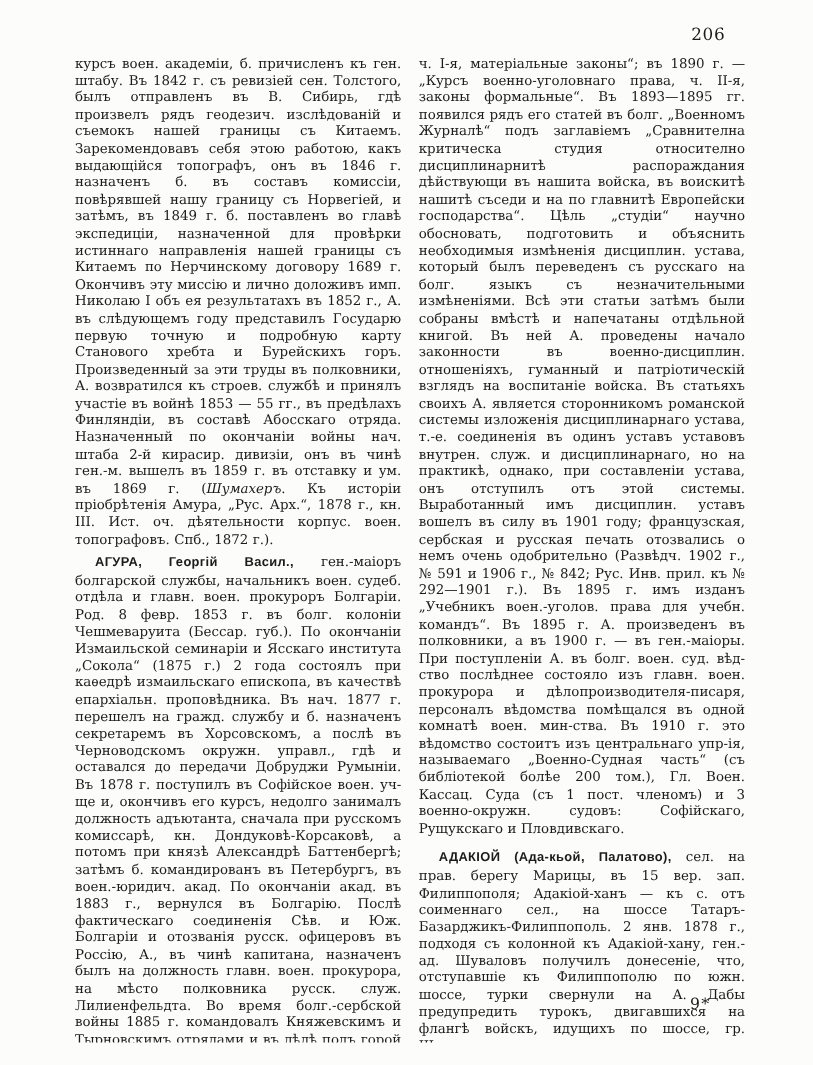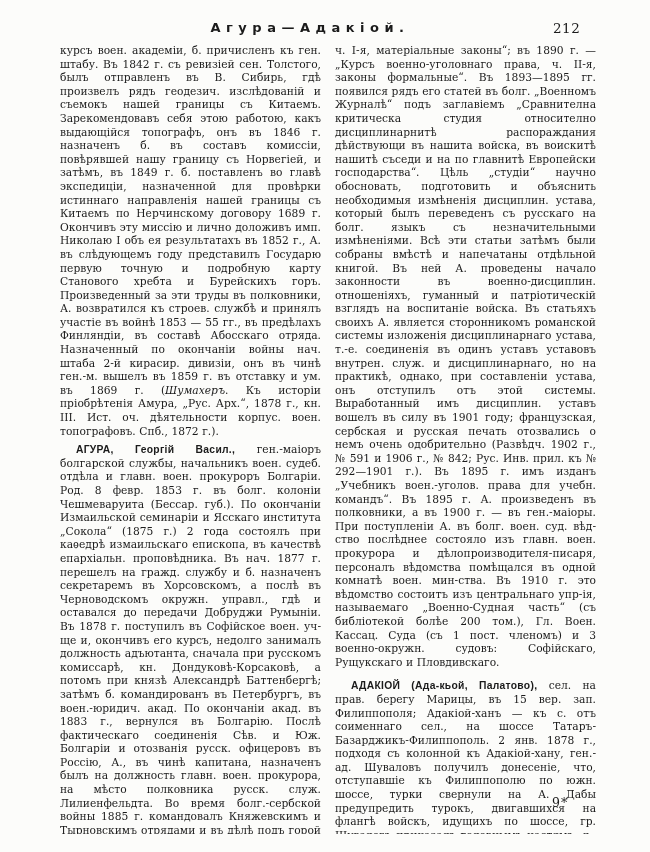--- a/index.html
+++ b/index.html
@@ -60,23 +60,22 @@
     top: 795px; left: 552px;
     font-size: 12.5px;
     letter-spacing: 1px;
   }
 </style>
 </head>
 <body>
 
 <div class="page">
 
-  <div class="running-title">Агура—Адакіой.</div>
 
-  <div class="page-number">212</div>
+  <div class="page-number">206</div>
 
   <div class="columns">
 
     <div class="col">
       <p class="cont"><span>курсъ воен. академіи, б. причисленъ къ ген. штабу. Въ 1842 г. съ ревизіей сен. Толстого, былъ отправленъ въ В. Сибирь, гдѣ произвелъ рядъ геодезич. изслѣдованій и съемокъ нашей границы съ Китаемъ. Зарекомендовавъ себя этою работою, какъ выдающійся топографъ, онъ въ 1846 г. назначенъ б. въ составъ комиссіи, повѣрявшей нашу границу съ Норвегіей, и затѣмъ, въ 1849 г. б. поставленъ во главѣ экспедиціи, назначенной для провѣрки истиннаго направленія нашей границы съ Китаемъ по Нерчинскому договору 1689 г. Окончивъ эту миссію и лично доложивъ имп. Николаю I объ ея результатахъ въ 1852 г., А. въ слѣдующемъ году представилъ Государю первую точную и подробную карту Станового хребта и Бурейскихъ горъ. Произведенный за эти труды въ полковники, А. возвратился къ строев. службѣ и принялъ участіе въ войнѣ 1853 — 55 гг., въ предѣлахъ Финляндіи, въ составѣ Абосскаго отряда. Назначенный по окончаніи войны нач. штаба 2-й кирасир. дивизіи, онъ въ чинѣ ген.-м. вышелъ въ 1859 г. въ отставку и ум. въ 1869 г. (</span><i>Шумахеръ</i><span>. Къ исторіи пріобрѣтенія Амура, „Рус. Арх.“, 1878 г., кн. III. Ист. оч. дѣятельности корпус. воен. топографовъ. Спб., 1872 г.).</span></p>
       <p class="entry entry-left"><b class="lead">АГУРА, Георгій Васил.,</b> <span>ген.-маіоръ болгарской службы, начальникъ воен. судеб. отдѣла и главн. воен. прокуроръ Болгаріи. Род. 8 февр. 1853 г. въ болг. колоніи Чешмеваруита (Бессар. губ.). По окончаніи Измаильской семинаріи и Ясскаго института „Сокола“ (1875 г.) 2 года состоялъ при каѳедрѣ измаильскаго епископа, въ качествѣ епархіальн. проповѣдника. Въ нач. 1877 г. перешелъ на гражд. службу и б. назначенъ секретаремъ въ Хорсовскомъ, а послѣ въ Черноводскомъ окружн. управл., гдѣ и оставался до передачи Добруджи Румыніи. Въ 1878 г. поступилъ въ Софійское воен. уч-ще и, окончивъ его курсъ, недолго занималъ должность адъютанта, сначала при русскомъ комиссарѣ, кн. Дондуковѣ-Корсаковѣ, а потомъ при князѣ Александрѣ Баттенбергѣ; затѣмъ б. командированъ въ Петербургъ, въ воен.-юридич. акад. По окончаніи акад. въ 1883 г., вернулся въ Болгарію. Послѣ фактическаго соединенія Сѣв. и Юж. Болгаріи и отозванія русск. офицеровъ въ Россію, А., въ чинѣ капитана, назначенъ былъ на должность главн. воен. прокурора, на мѣсто полковника русск. служ. Лилиенфельдта. Во время болг.-сербской войны 1885 г. командовалъ Княжевскимъ и Тырновскимъ отрядами и въ дѣлѣ подъ горой Руй б. раненъ въ ногу. По окончаніи войны А. возвратился къ должности главн. воен. прокурора. Въ 1887 г. имъ составленъ проектъ „Военно-уголовн. закона“, представляющій переводъ нашего воинск. уст. о наказ. съ измѣненіями и дополненіями, примѣнительно къ требованіямъ болгарской арміи, а въ 1889 г. — проектъ „Военно-судебн. закона“, переводъ съ такими же измѣненіями русскаго воен.-судеб. устава. Оба проекта, принятые народнымъ собраніемъ, составляютъ нынѣ дѣйствующій законъ въ Болгаріи. Въ 1889 г. имъ составлены „Сборникъ правилъ (правельникъ) для дисциплин. роты“, „Инструкція о порядкѣ лишенія воинской чести“, „Инструкція о возстановленія гражданскихъ и политическихъ правъ осужденныхъ“, „Курсъ военно-уголовнаго права,</span></p>
     </div>
 
     <div class="col">
       <p class="cont">ч. I-я, матеріальные законы“; въ 1890 г. — „Курсъ военно-уголовнаго права, ч. II-я, законы формальные“. Въ 1893—1895 гг. появился рядъ его статей въ болг. „Военномъ Журналѣ“ подъ заглавіемъ „Сравнителна критическа студия относително дисциплинарнитѣ распораждания дѣйствующи въ нашита войска, въ воискитѣ нашитѣ съседи и на по главнитѣ Европейски господарства“. Цѣль „студіи“ научно обосновать, подготовить и объяснить необходимыя измѣненія дисциплин. устава, который былъ переведенъ съ русскаго на болг. языкъ съ незначительными измѣненіями. Всѣ эти статьи затѣмъ были собраны вмѣстѣ и напечатаны отдѣльной книгой. Въ ней А. проведены начало законности въ военно-дисциплин. отношеніяхъ, гуманный и патріотическій взглядъ на воспитаніе войска. Въ статьяхъ своихъ А. является сторонникомъ романской системы изложенія дисциплинарнаго устава, т.-е. соединенія въ одинъ уставъ уставовъ внутрен. служ. и дисциплинарнаго, но на практикѣ, однако, при составленіи устава, онъ отступилъ отъ этой системы. Выработанный имъ дисциплин. уставъ вошелъ въ силу въ 1901 году; французская, сербская и русская печать отозвались о немъ очень одобрительно (Развѣдч. 1902 г., № 591 и 1906 г., № 842; Рус. Инв. прил. къ № 292—1901 г.). Въ 1895 г. имъ изданъ „Учебникъ воен.-уголов. права для учебн. командъ“. Въ 1895 г. А. произведенъ въ полковники, а въ 1900 г. — въ ген.-маіоры. При поступленіи А. въ болг. воен. суд. вѣд-ство послѣднее состояло изъ главн. воен. прокурора и дѣлопроизводителя-писаря, персоналъ вѣдомства помѣщался въ одной комнатѣ воен. мин-ства. Въ 1910 г. это вѣдомство состоитъ изъ центральнаго упр-ія, называемаго „Военно-Судная часть“ (съ библіотекой болѣе 200 том.), Гл. Воен. Кассац. Суда (съ 1 пост. членомъ) и 3 военно-окружн. судовъ: Софійскаго, Рущукскаго и Пловдивскаго.</p>

